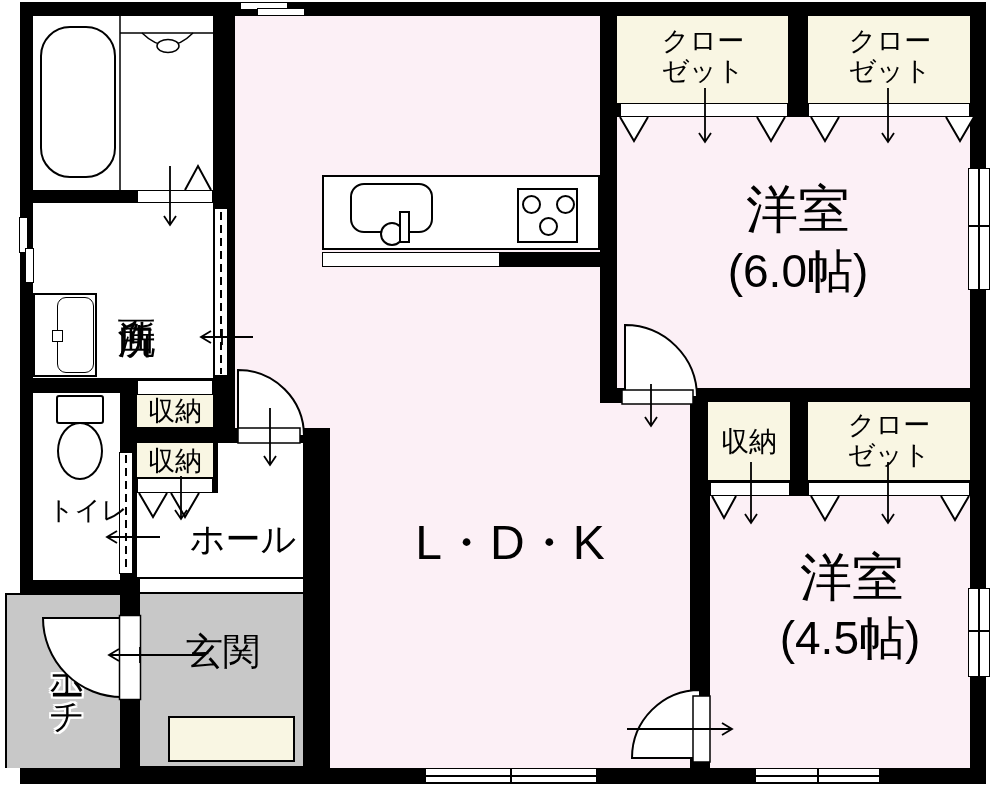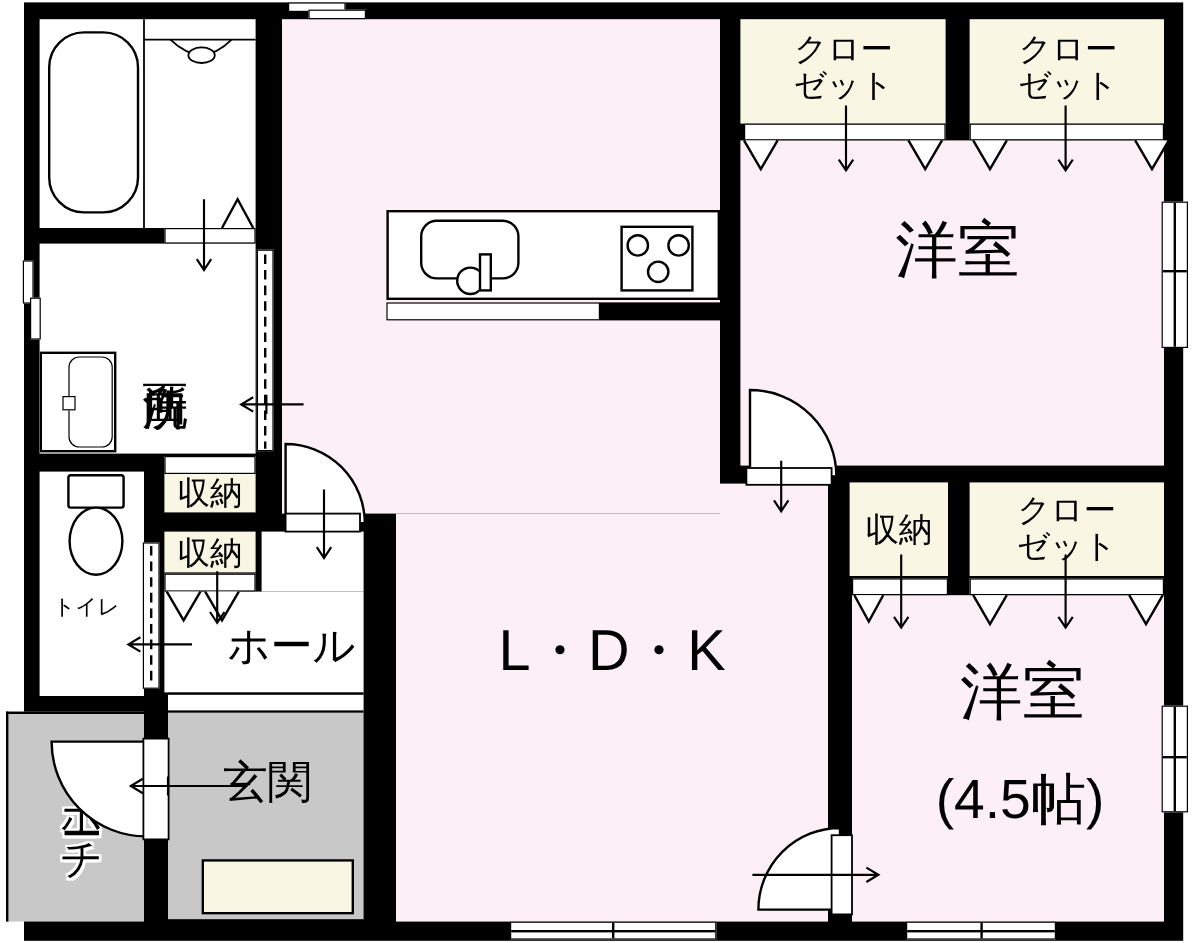--- a/index.html
+++ b/index.html
@@ -93,28 +93,29 @@
     <div class="abs" style="left:84px;top:0;width:1.5px;height:100%;background:#000;"></div>
   </div>
   <div class="pane" style="left:755px;top:768px;width:125px;height:15px;">
     <div class="abs" style="left:0;top:6px;width:100%;height:1.5px;background:#000;"></div>
     <div class="abs" style="left:61px;top:0;width:1.5px;height:100%;background:#000;"></div>
   </div>
 
   <div class="lbl lbl-v" style="left:115px;top:220px;height:140px;font-size:38px;">洗面所</div>
   <div class="lbl" style="left:139px;top:396px;width:72px;font-size:27px;">収納</div>
   <div class="lbl" style="left:139px;top:446px;width:72px;font-size:27px;">収納</div>
-  <div class="lbl" style="left:34px;top:496px;width:76px;font-size:18px;">トイレ</div>
+  <div class="lbl" style="left:48px;top:496px;width:76px;font-size:26px;">トイレ</div>
   <div class="lbl" style="left:181px;top:519px;width:124px;font-size:35px;">ホール</div>
   <div class="lbl" style="left:180px;top:631px;width:86px;font-size:37px;">玄関</div>
   <div class="lbl lbl-v halo" style="left:48px;top:612px;height:130px;font-size:35px;">ポーチ</div>
   <div class="lbl" style="left:410px;top:516px;width:200px;font-size:48px;">L・D・K</div>
   <div class="lbl" style="left:718px;top:180px;width:160px;font-size:52px;">洋室</div>
+  <div class="lbl" style="left:698px;top:246px;width:200px;font-size:46px;">(6.0帖)</div>
   <div class="lbl" style="left:772px;top:548px;width:160px;font-size:52px;">洋室</div>
-  <div class="lbl" style="left:745px;top:613px;width:210px;font-size:46px;margin-top:28px;">(4.5帖)</div>
+  <div class="lbl" style="left:745px;top:613px;width:210px;font-size:46px;">(4.5帖)</div>
   <div class="lbl" style="left:637px;top:26px;width:132px;font-size:27px;">
     <span style="display:block;">クロー</span>
     <span style="display:block;">ゼット</span>
   </div>
   <div class="lbl" style="left:824px;top:26px;width:132px;font-size:27px;">
     <span style="display:block;">クロー</span>
     <span style="display:block;">ゼット</span>
   </div>
   <div class="lbl" style="left:710px;top:426px;width:78px;font-size:28px;">収納</div>
   <div class="lbl" style="left:823px;top:410px;width:132px;font-size:27px;">

